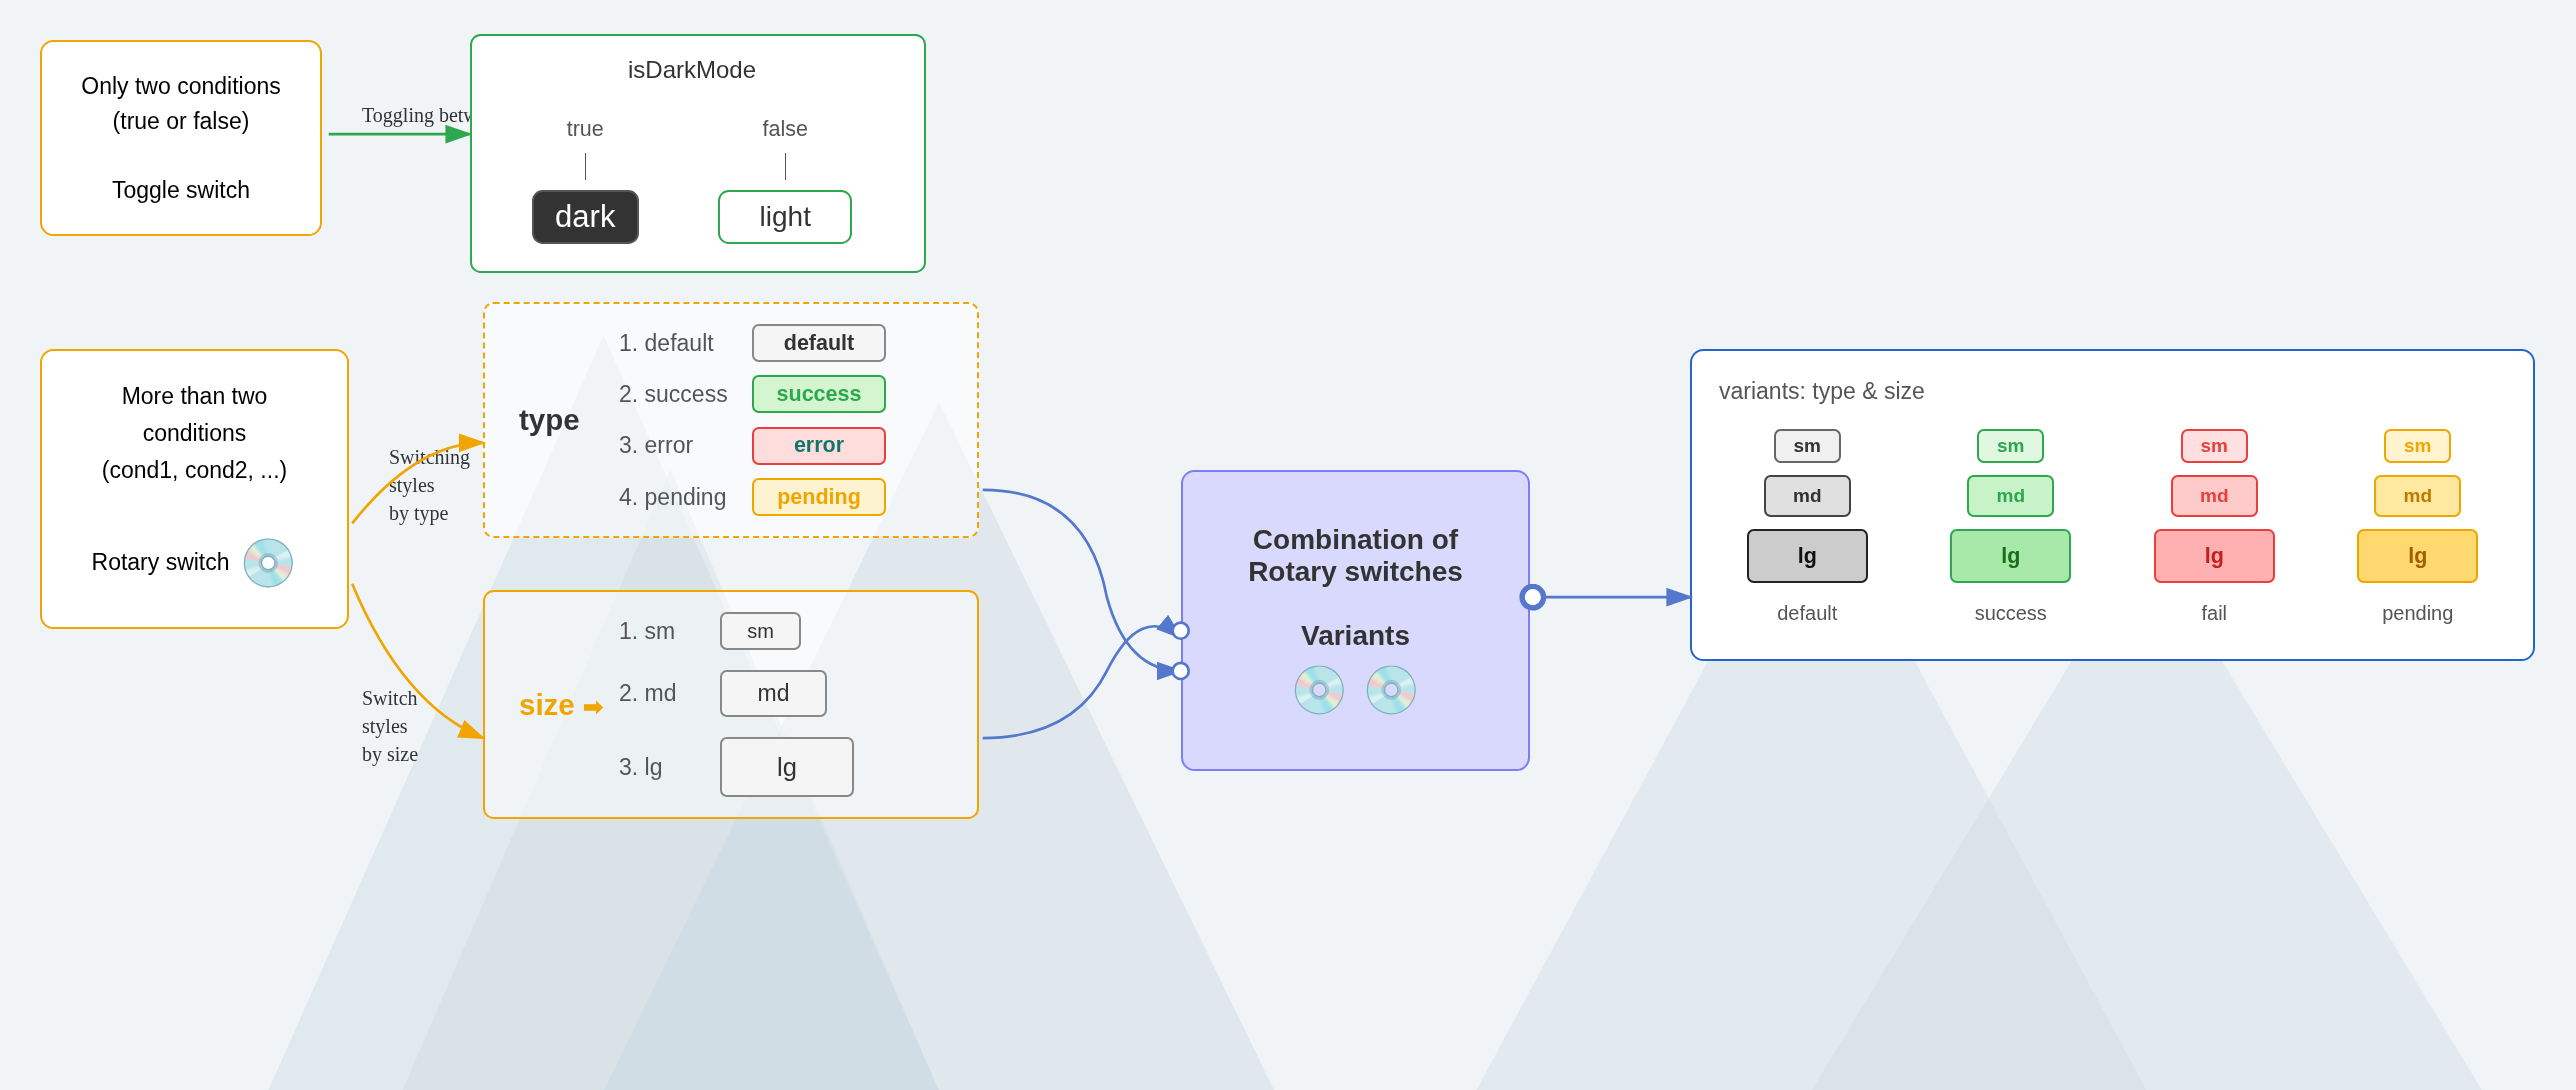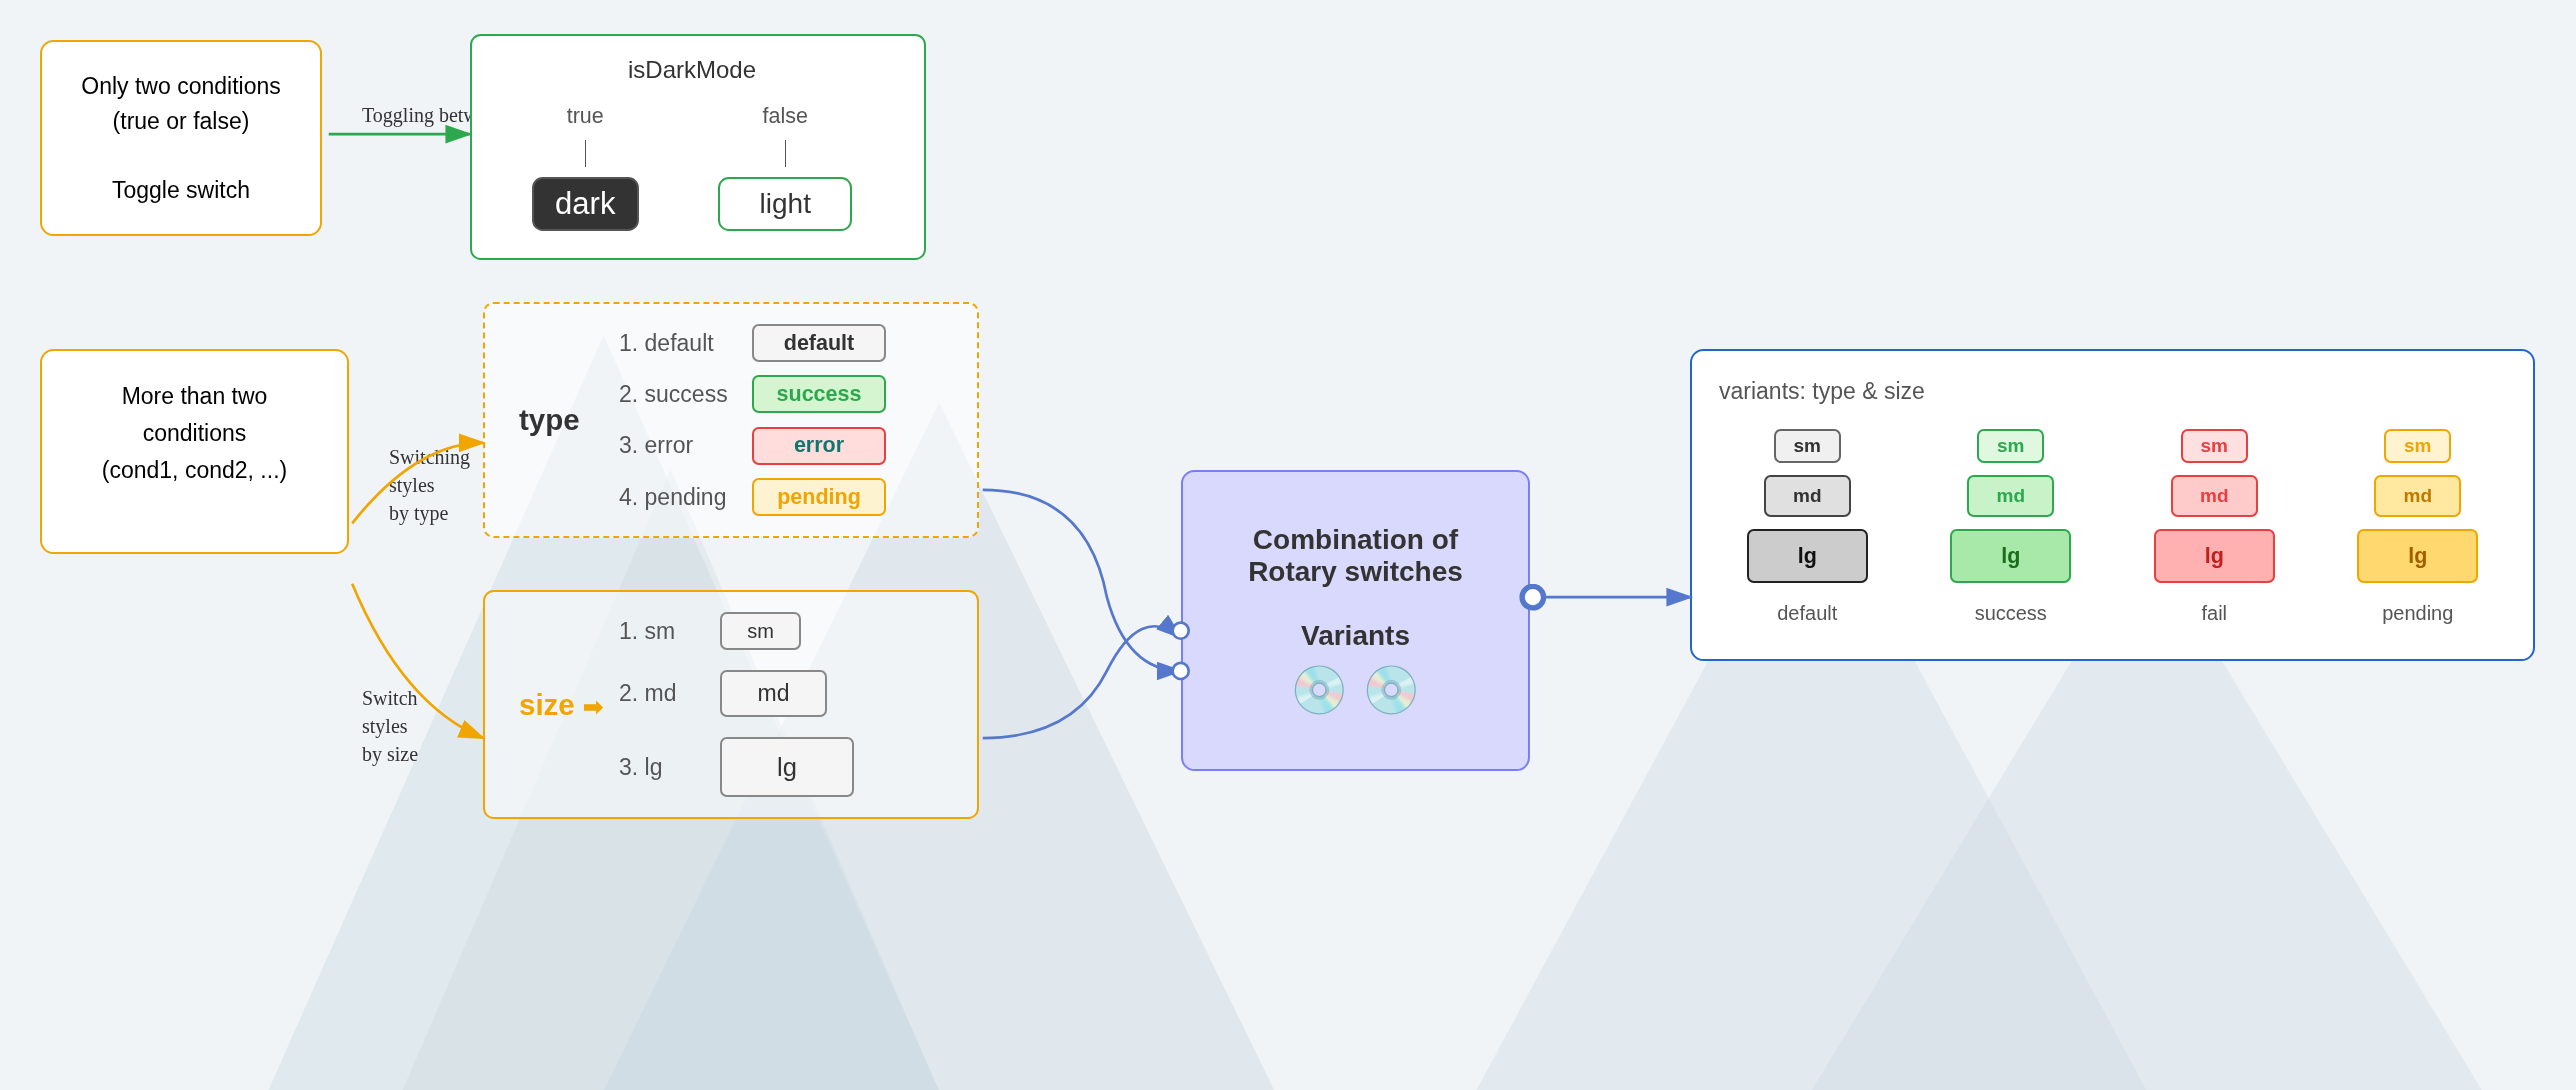--- a/index.html
+++ b/index.html
@@ -65,20 +65,21 @@
     }
     .branch-item {
       display: flex;
       flex-direction: column;
       align-items: center;
       gap: 10.7px;
     }
     .branch-label {
       font-size: 21.5px;
       color: #555;
+      margin-top: 13px;
     }
     .branch-box-dark {
       width: 107px; height: 54px;
       border: 2.7px solid #555;
       border-radius: 10.7px;
       background: #333;
       color: white;
       display: flex;
       align-items: center;
       justify-content: center;
@@ -363,20 +364,24 @@
         <div class="branch-box-light">light</div>
       </div>
     </div>
   </div>
 
   <div class="rotary-box">
     <div>More than two</div>
     <div>conditions</div>
     <div>(cond1, cond2, ...)</div>
     <br>
+    <div style="display:inline-flex;align-items:center;gap:9.4px;">
+      <span>Rotary switch</span>
+      <span class="rotary-icon">💿</span>
+    </div>
   </div>
 
   <div class="arrow-text" style="top:443px;left:389px;">
     Switching<br>styles<br>by type
   </div>
   <div class="arrow-text" style="top:684px;left:362px;">
     Switch<br>styles<br>by size
   </div>
 
   <div class="type-panel">

